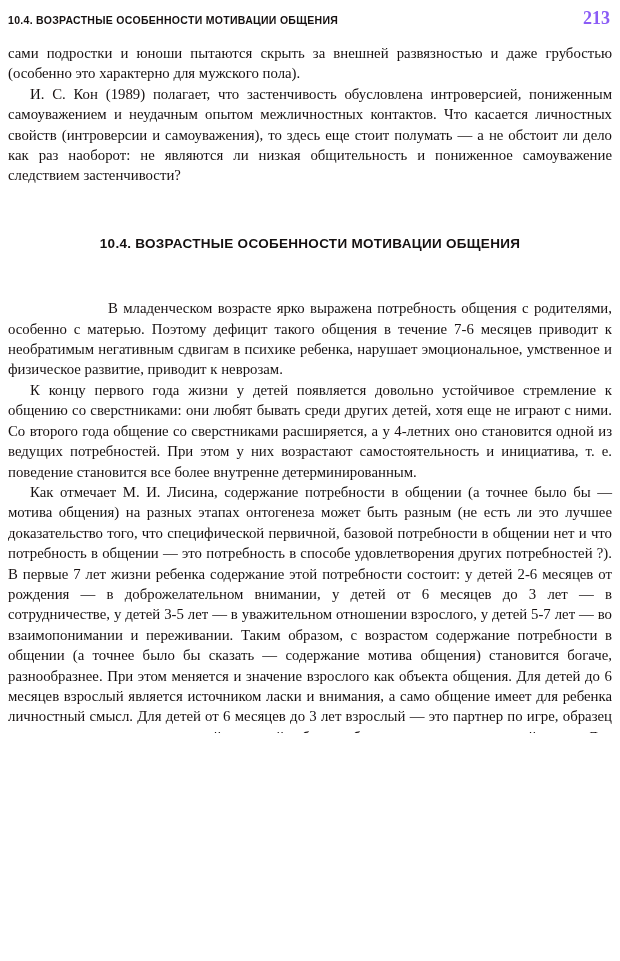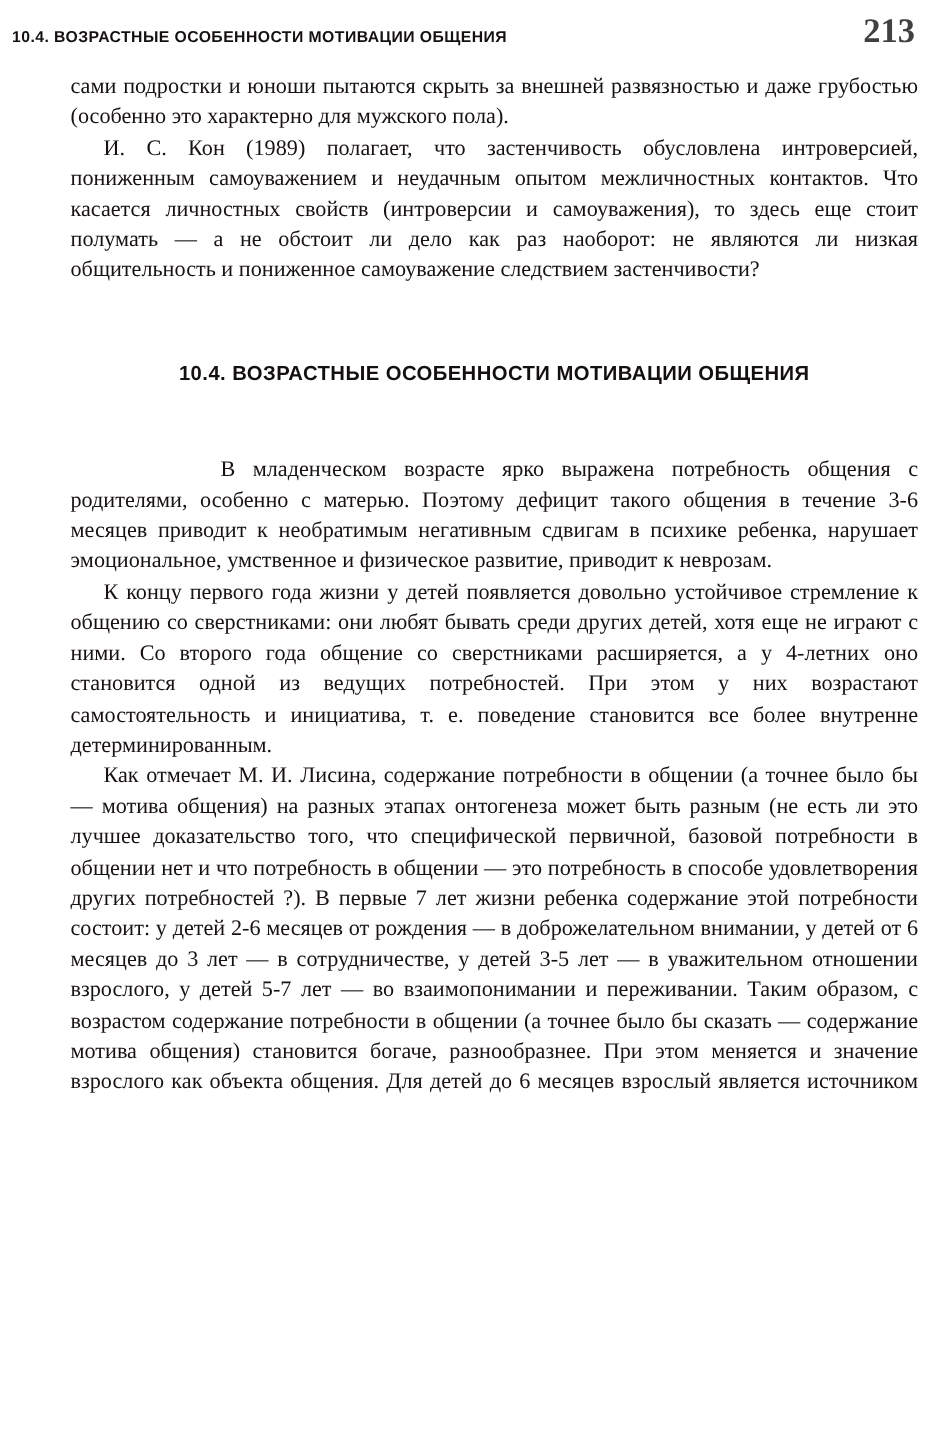--- a/index.html
+++ b/index.html
@@ -26,32 +26,31 @@
   .running-title {
     font-family: "Liberation Sans", sans-serif;
     font-weight: bold;
     font-size: 10.5px;
     letter-spacing: 0.3px;
     color: #141010;
   }
   .page-number {
     font-family: "Liberation Serif", serif;
     font-weight: bold;
-    font-size: 23px;
-    color: #404040;
+    font-size: 18px;
+    color: #8b5cf6;
     padding-right: 2px;
     margin-left: 16px;
   }
   .body-text {
     font-family: "Liberation Serif", serif;
     font-size: 14.8px;
     line-height: 20.4px;
     text-align: justify;
     color: #171111;
-    margin-left: 39px;
   }
   .para {
     margin: 0;
     text-indent: 22px;
   }
   .para.no-indent {
     text-indent: 0;
   }
   .para.deep-indent {
     text-indent: 100px;
@@ -78,21 +77,21 @@
 
   <div class="body-text">
 
     <p class="para no-indent">сами подростки и юноши пытаются скрыть за внешней развязностью и даже грубостью (особенно это характерно для мужского пола).</p>
 
     <p class="para">И. С. Кон (1989) полагает, что застенчивость обусловлена интроверсией, пониженным самоуважением и неудачным опытом межличностных контактов. Что касается личностных свойств (интроверсии и самоуважения), то здесь еще стоит полумать — а не обстоит ли дело как раз наоборот: не являются ли низкая общительность и пониженное самоуважение следствием застенчивости?</p>
 
 
     <div class="section-heading">10.4. ВОЗРАСТНЫЕ ОСОБЕННОСТИ МОТИВАЦИИ ОБЩЕНИЯ</div>
 
-    <p class="para deep-indent">В младенческом возрасте ярко выражена потребность общения с родителями, особенно с матерью. Поэтому дефицит такого общения в течение 3-6 месяцев приводит к необратимым негативным сдвигам в психике ребенка, нарушает эмоциональное, умственное и физическое развитие, приводит к неврозам.</p>
+    <p class="para deep-indent">В младенческом возрасте ярко выражена потребность общения с родителями, особенно с матерью. Поэтому дефицит такого общения в течение 7-6 месяцев приводит к необратимым негативным сдвигам в психике ребенка, нарушает эмоциональное, умственное и физическое развитие, приводит к неврозам.</p>
 
     <p class="para">К концу первого года жизни у детей появляется довольно устойчивое стремление к общению со сверстниками: они любят бывать среди других детей, хотя еще не играют с ними. Со второго года общение со сверстниками расширяется, а у 4-летних оно становится одной из ведущих потребностей. При этом у них возрастают самостоятельность и инициатива, т. е. поведение становится все более внутренне детерминированным.</p>
 
     <p class="para">Как отмечает М. И. Лисина, содержание потребности в общении (а точнее было бы — мотива общения) на разных этапах онтогенеза может быть разным (не есть ли это лучшее доказательство того, что специфической первичной, базовой потребности в общении нет и что потребность в общении — это потребность в способе удовлетворения других потребностей ?). В первые 7 лет жизни ребенка содержание этой потребности состоит: у детей 2-6 месяцев от рождения — в доброжелательном внимании, у детей от 6 месяцев до 3 лет — в сотрудничестве, у детей 3-5 лет — в уважительном отношении взрослого, у детей 5-7 лет — во взаимопонимании и переживании. Таким образом, с возрастом содержание потребности в общении (а точнее было бы сказать — содержание мотива общения) становится богаче, разнообразнее. При этом меняется и значение взрослого как объекта общения. Для детей до 6 месяцев взрослый является источником ласки и внимания, а само общение имеет для ребенка личностный смысл. Для детей от 6 месяцев до 3 лет взрослый — это партнер по игре, образец для подражания, оценщик знаний и умений ребенка; общение с ним имеет деловой смысл. Для ребенка от 3 до 5 лет взрослый — это источник познания, эрудит, и общение с ним имеет познавательный смысл. Для детей 5-7 лет взрослый — это старший друг, и общение снова принимает личностный смысл.</p>
 
 
   </div>
 
 </div>
 

